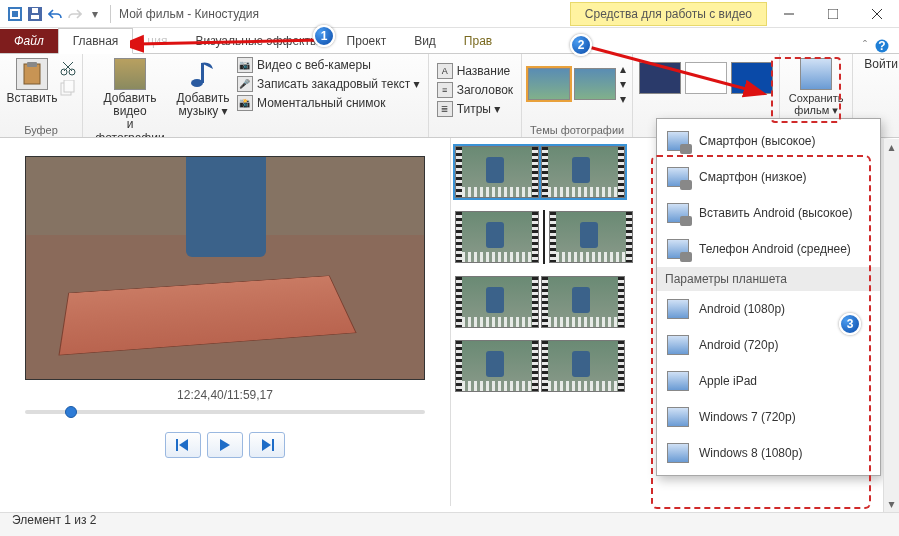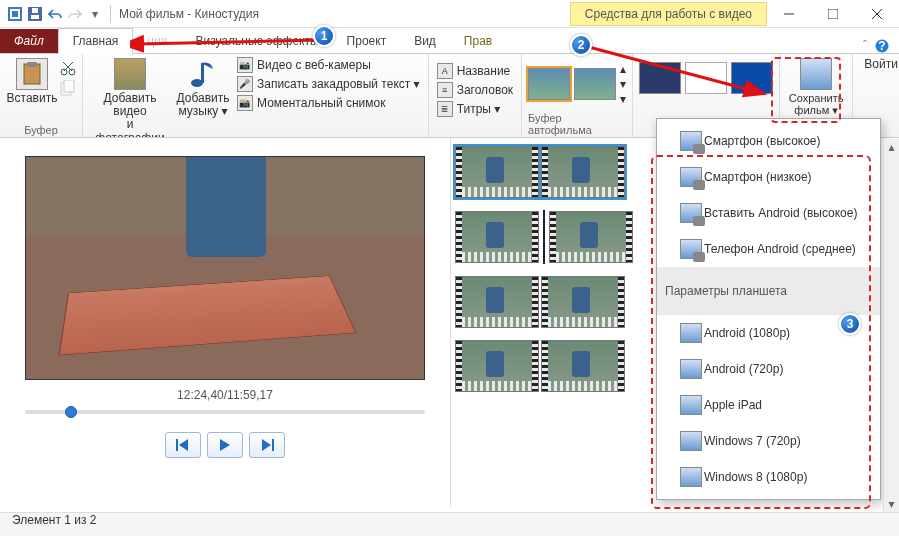--- a/index.html
+++ b/index.html
@@ -42,24 +42,24 @@
   .timeline{flex:1;padding:8px 4px;overflow:hidden;border-left:1px solid #ddd;}
   .clip-row{display:flex;align-items:center;gap:2px;margin-bottom:12px;}
   .clip{width:84px;height:52px;border:1px solid #777;background:linear-gradient(#6a8a74,#8a9a8a);position:relative;}
   .clip.sel{outline:2px solid #3a93d6;}
   .clip::before,.clip::after{content:"";position:absolute;top:0;bottom:0;width:6px;background:repeating-linear-gradient(#222 0 3px,#e8e8e8 3px 6px);}
   .clip::before{left:0}.clip::after{right:0}
   .clip .cman{position:absolute;left:30px;top:10px;width:18px;height:26px;background:#3b628a;border-radius:3px;}
   .wave{position:absolute;left:6px;right:6px;bottom:0;height:10px;background:repeating-linear-gradient(90deg,#fff 0 3px,transparent 3px 6px);opacity:.8;}
   .playhead{width:2px;height:54px;background:#222;margin:0 2px;}
   .dropdown{position:absolute;right:18px;top:118px;width:225px;background:#fff;border:1px solid #a8a8a8;box-shadow:2px 4px 10px rgba(0,0,0,.25);padding:4px 0;}
-  .dd-item{display:flex;align-items:center;gap:2px;padding:8px 10px;white-space:nowrap;margin-left:13px;}
+  .dd-item{display:flex;align-items:center;gap:10px;padding:8px 10px;white-space:nowrap;}
   .dd-ico{width:22px;height:20px;border:1px solid #888;background:linear-gradient(#cfe0f5,#6a9bd4);position:relative;flex-shrink:0;}
   .dd-ico.ph::after{content:"";position:absolute;right:-4px;bottom:-4px;width:12px;height:10px;background:#888;border-radius:2px;}
-  .dd-head{padding:17px 8px;background:#ebebeb;color:#555;font-weight:400;}
+  .dd-head{padding:5px 8px;background:#ebebeb;color:#555;font-weight:400;}
   .status{position:absolute;left:0;right:0;bottom:0;height:24px;border-top:1px solid #ddd;background:#f5f5f5;display:flex;padding:0 12px;color:#555;}
   .savehi{position:absolute;right:58px;top:57px;width:70px;height:66px;border:2px dashed #d02a2a;border-radius:4px;pointer-events:none;}
   .bigdash{position:absolute;right:28px;top:155px;width:220px;height:354px;border:2px dashed #d02a2a;border-radius:6px;pointer-events:none;}
   .badge{position:absolute;width:22px;height:22px;border-radius:50%;background:radial-gradient(circle at 30% 30%,#4a9cf0,#0a4aa8);color:#fff;display:flex;align-items:center;justify-content:center;font-weight:bold;font-size:12px;border:2px solid #fff;box-shadow:0 0 3px rgba(0,0,0,.4);}
   .arrow{position:absolute;pointer-events:none;}
   .scrollbar{position:absolute;right:0;top:139px;bottom:24px;width:16px;background:#f0f0f0;border-left:1px solid #ddd;}
   .sb-btn{height:16px;background:#f0f0f0;display:flex;align-items:center;justify-content:center;color:#666;}
   svg{display:block}
 </style>
 </head>
@@ -224,21 +224,21 @@
   <div class="group">
     <div class="thumbgrp" style="padding-top:6px">
       <div class="thm sel"></div>
       <div class="thm"></div>
       <div style="display:flex;flex-direction:column;gap:1px;color:#666">
         <span>▴</span>
         <span>▾</span>
         <span>▾</span>
       </div>
     </div>
-    <div class="group-label">Буфер автофильма</div>
+    <div class="group-label">Темы фотографии</div>
   </div>
 
 
   <div class="group" style="flex:0 0 auto">
     <div class="thumbgrp" style="padding-top:6px">
       <div class="thm" style="background:#2a3a6a"></div>
       <div class="thm" style="background:#fff;border:1px solid #aaa"></div>
       <div class="thm" style="background:#0a4aa8"></div>
     </div>
     <div class="group-label">&nbsp;</div>

